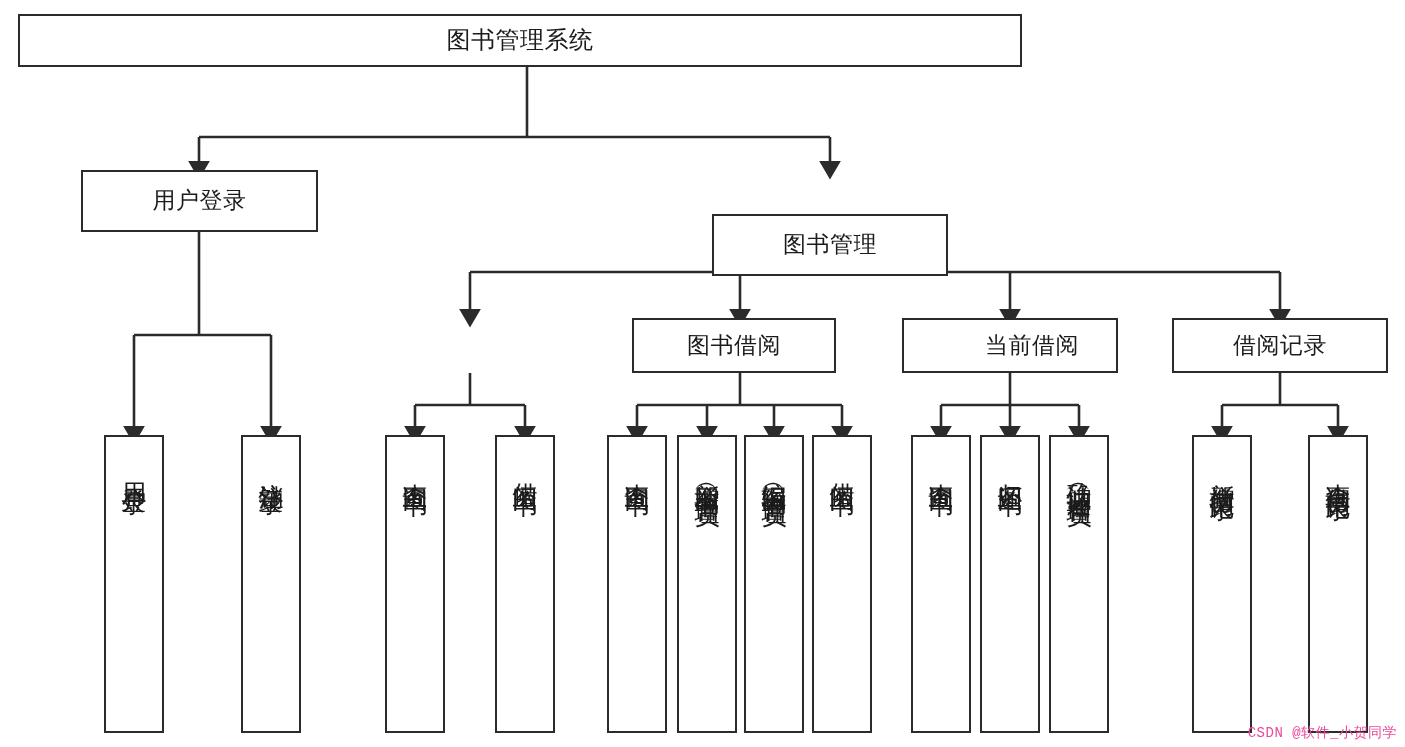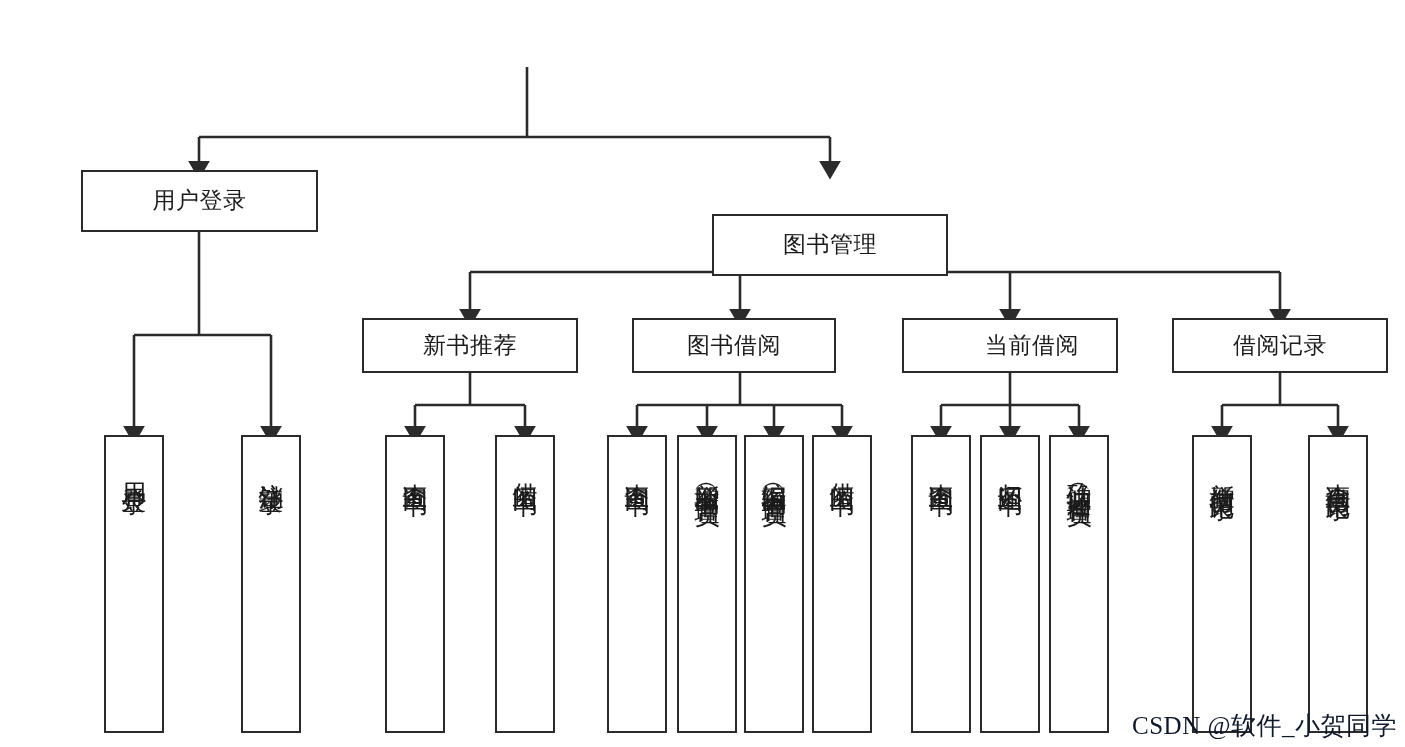--- a/index.html
+++ b/index.html
@@ -61,26 +61,26 @@
     text-orientation: upright;
     font-size: 25px;
     letter-spacing: 3px;
     line-height: 1;
     white-space: nowrap;
   }
   .watermark {
     position: absolute;
     right: 8px;
     bottom: 5px;
-    font-size: 25px;
-    color: #0f172a;
+    font-size: 14px;
+    color: #ec4899;
     letter-spacing: 0.5px;
     white-space: nowrap;
     z-index: 5;
-    font-family: Liberation Serif, serif;
+    font-family: Liberation Mono, monospace;
   }
 </style>
 </head>
 <body>
 
 <div id="diagram">
 
   <svg id="edges" viewBox="0 0 1405 747" xmlns="http://www.w3.org/2000/svg">
     <defs>
       <marker id="arrow" markerWidth="9" markerHeight="9" refX="1.2" refY="4.2" orient="auto" markerUnits="strokeWidth">
@@ -124,31 +124,31 @@
       <path d="M1010,405 L1010,429" marker-end="url(#arrow)"></path>
       <path d="M1079,405 L1079,429" marker-end="url(#arrow)"></path>
 
       <path d="M1280,373 L1280,405"></path>
       <path d="M1222,405 L1338,405"></path>
       <path d="M1222,405 L1222,429" marker-end="url(#arrow)"></path>
       <path d="M1338,405 L1338,429" marker-end="url(#arrow)"></path>
     </g>
   </svg>
 
+  <div class="node horiz root" style="left:18px; top:14px; width:1004px; height:53px;">
+    <span class="label">图书管理系统</span>
+  </div>
 
   <div class="node horiz" style="left:81px; top:170px; width:237px; height:62px;">
     <span class="label">用户登录</span>
   </div>
   <div class="node horiz" style="left:712px; top:170px; width:236px; height:62px;margin-top:44px;">
     <span class="label">图书管理</span>
   </div>
 
-  <div class="node horiz" style="left:362px; top:318px; width:216px; height:55px;">
-    <span class="label">新书推荐</span>
-  </div>
   <div class="node horiz" style="left:632px; top:318px; width:204px; height:55px;">
     <span class="label">图书借阅</span>
   </div>
   <div class="node horiz" style="left:902px; top:318px; width:216px; height:55px;padding-left:44px;">
     <span class="label">当前借阅</span>
   </div>
   <div class="node horiz" style="left:1172px; top:318px; width:216px; height:55px;">
     <span class="label">借阅记录</span>
   </div>
 

